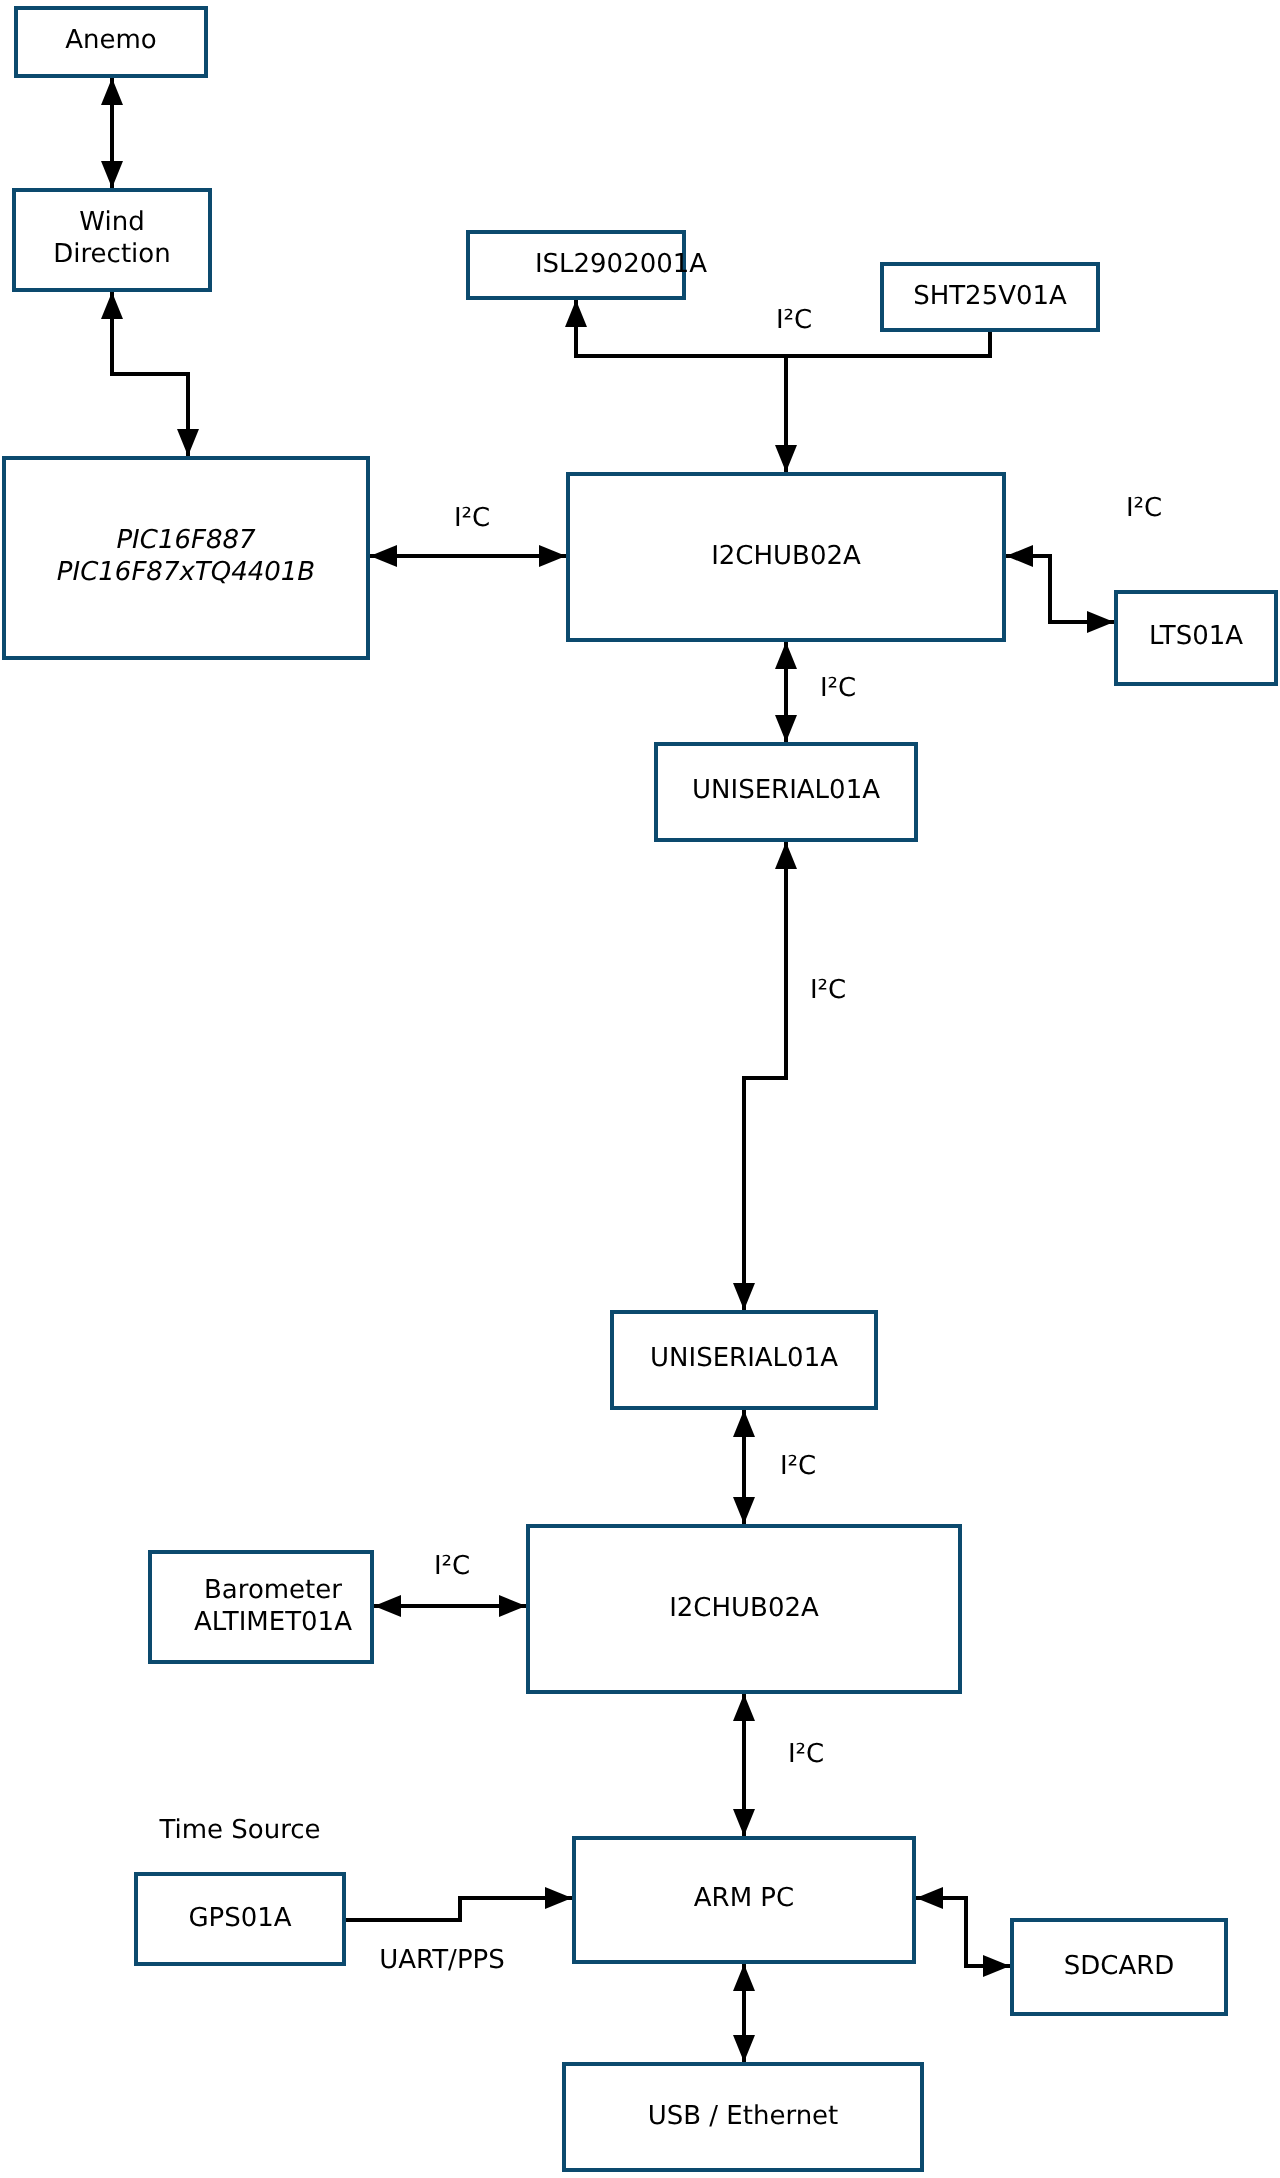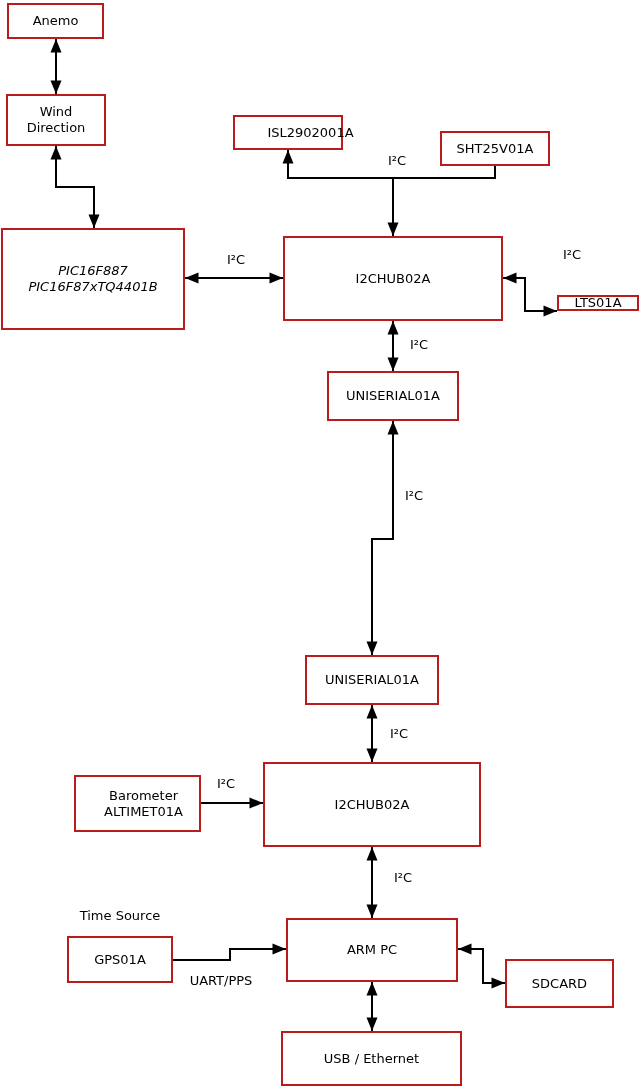--- a/index.html
+++ b/index.html
@@ -12,21 +12,21 @@
     color: #000000;
     overflow: hidden;
   }
   svg.edge-layer {
     position: absolute;
     left: 0; top: 0;
   }
   .node {
     position: absolute;
     box-sizing: border-box;
-    border: 2px solid #b91c1c;
+    border: 2px solid #0c4a6e;
     background: #ffffff;
     display: flex;
     flex-direction: column;
     align-items: center;
     justify-content: center;
     text-align: center;
     font-size: 13px;
     line-height: 16px;
   }
   .nline { display: block; white-space: nowrap; }
@@ -80,33 +80,33 @@
       </div>
       <div class="node" style="left: 233px; top: 115px; width: 110px; height: 35px; padding-left: 45px;">
         <span class="nline">ISL2902001A</span>
       </div>
       <div class="node" style="left: 440px; top: 115px; width: 110px; height: 35px; margin-top: 16px;">
         <span class="nline">SHT25V01A</span>
       </div>
       <div class="node" style="left: 283px; top: 236px; width: 220px; height: 85px;">
         <span class="nline">I2CHUB02A</span>
       </div>
-      <div class="node" style="left: 557px; top: 295px; width: 82px; height: 16px;">
+      <div class="node" style="left: 557px; top: 295px; width: 82px; height: 48px;">
         <span class="nline">LTS01A</span>
       </div>
       <div class="node" style="left: 327px; top: 371px; width: 132px; height: 50px;">
         <span class="nline">UNISERIAL01A</span>
       </div>
       <div class="node" style="left: 305px; top: 655px; width: 134px; height: 50px;">
         <span class="nline">UNISERIAL01A</span>
       </div>
       <div class="node" style="left: 263px; top: 762px; width: 218px; height: 85px;">
         <span class="nline">I2CHUB02A</span>
       </div>
-      <div class="node" style="left: 74px; top: 775px; width: 127px; height: 57px; padding-left: 12px;">
+      <div class="node" style="left: 74px; top: 775px; width: 113px; height: 57px; padding-left: 12px;">
         <span class="nline">Barometer</span>
         <span class="nline">ALTIMET01A</span>
       </div>
       <div class="node" style="left: 286px; top: 918px; width: 172px; height: 64px;">
         <span class="nline">ARM PC</span>
       </div>
       <div class="node" style="left: 67px; top: 936px; width: 106px; height: 47px;">
         <span class="nline">GPS01A</span>
       </div>
       <div class="node" style="left: 505px; top: 959px; width: 109px; height: 49px;">

